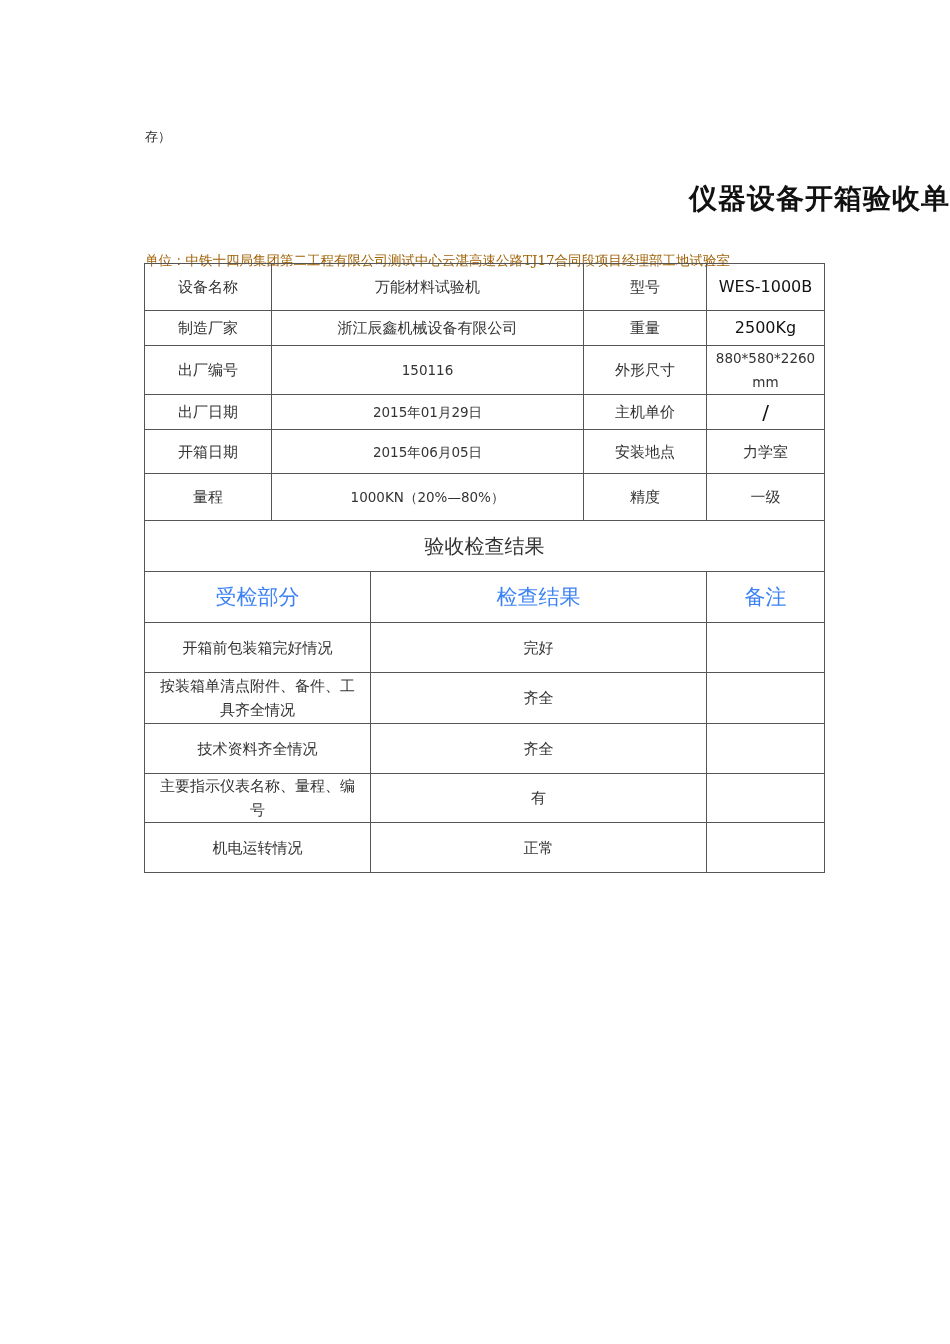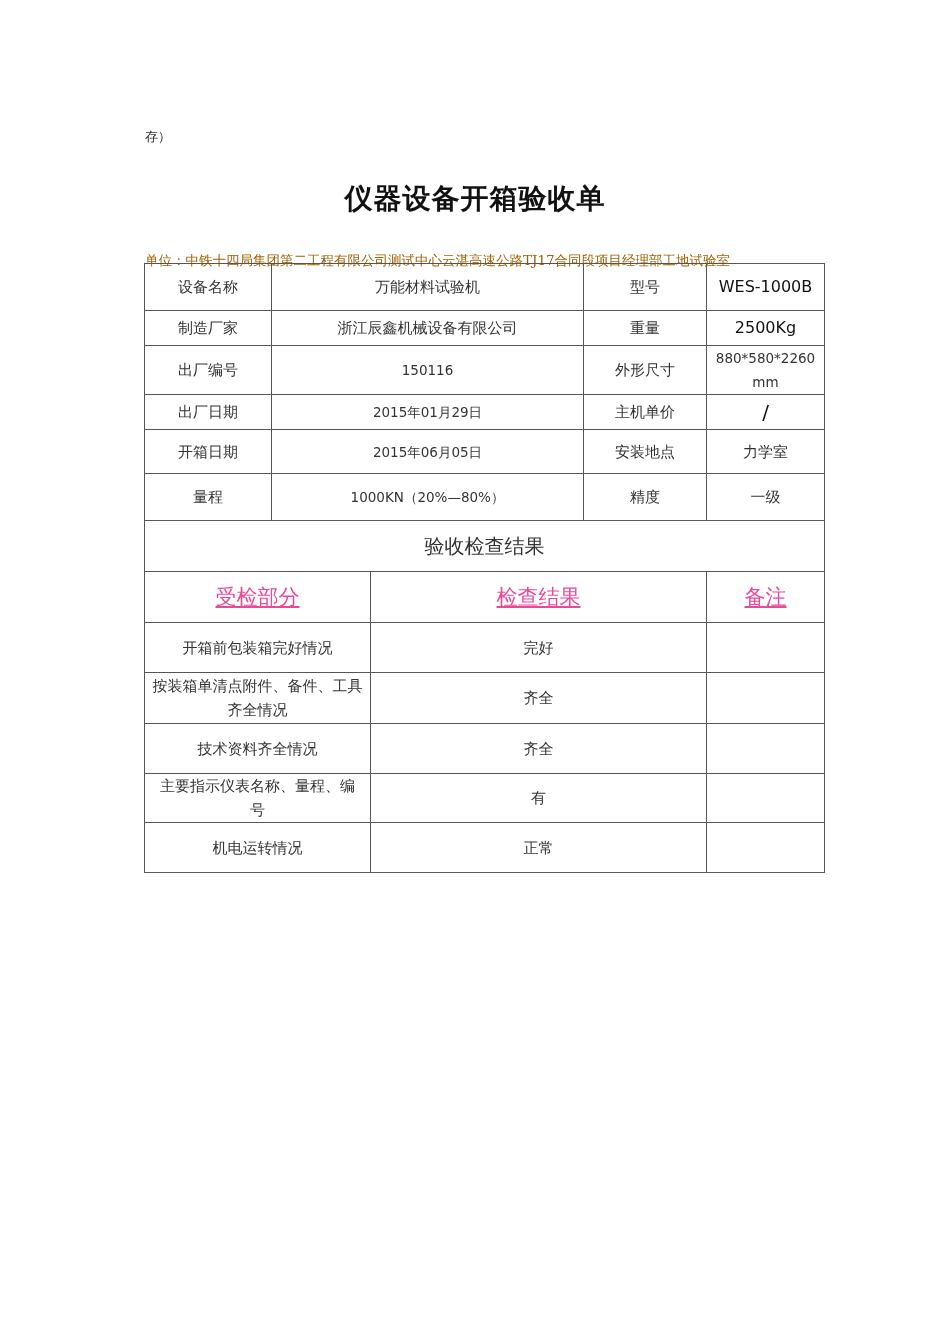--- a/index.html
+++ b/index.html
@@ -1,29 +1,29 @@
 <!DOCTYPE html>
 <html><head>
 <meta charset="utf-8">
 <style>
   html, body { margin: 0; padding: 0; background: #ffffff; }
   body { width: 950px; height: 1344px; position: relative; overflow: hidden;
          font-family: "DejaVu Serif", "Liberation Serif", serif; color: #222; }
   .abs { position: absolute; }
   .fragment { left: 145px; top: 128px; font-size: 13px; color: #333; }
-  .title { left: 0; width: 950px; top: 180px; text-align: center; font-size: 28px;
+  .title { left: 0; width: 950px; top: 180px; text-align: right; font-size: 28px;
            font-weight: bold; letter-spacing: 1px; color: #111; font-family: "DejaVu Sans", sans-serif; }
   .unit { left: 145px; top: 252px; font-size: 13.5px; color: #a16207; white-space: nowrap; }
   .sheet { left: 144px; top: 263px; width: 680px; }
   table { border-collapse: collapse; width: 680px; table-layout: fixed; }
   td { border: 1px solid #555; text-align: center; vertical-align: middle; padding: 0 4px;
        font-size: 15px; color: #333; line-height: 24px; }
   .num { font-family: "DejaVu Sans", "Liberation Sans", sans-serif; font-size: 13.5px; }
   .num-lg { font-family: "DejaVu Sans", "Liberation Sans", sans-serif; font-size: 16px; color:#111; }
-  .big { font-size: 21px; color: #ec4899; text-decoration: underline; }
+  .big { font-size: 21px; color: #3b82f6; }
   .mid { font-size: 20px; }
 </style>
 </head>
 <body>
 
 <div class="abs fragment">存）</div>
 <div class="abs title">仪器设备开箱验收单</div>
 <div class="abs unit">单位：中铁十四局集团第二工程有限公司测试中心云湛高速公路TJ17合同段项目经理部工地试验室</div>
 
 <div class="abs sheet">
@@ -81,21 +81,21 @@
         <td colspan="2" class="big">受检部分</td>
         <td colspan="2" class="big">检查结果</td>
         <td class="big">备注</td>
       </tr>
       <tr style="height:50px">
         <td colspan="2">开箱前包装箱完好情况</td>
         <td colspan="2">完好</td>
         <td></td>
       </tr>
       <tr style="height:51px">
-        <td colspan="2" style="padding:0 2px">按装箱单清点附件、备件、工具齐全情况</td>
+        <td colspan="2" style="padding:0 10px">按装箱单清点附件、备件、工具齐全情况</td>
         <td colspan="2">齐全</td>
         <td></td>
       </tr>
       <tr style="height:50px">
         <td colspan="2">技术资料齐全情况</td>
         <td colspan="2">齐全</td>
         <td></td>
       </tr>
       <tr style="height:41px">
         <td colspan="2" style="padding:0 10px">主要指示仪表名称、量程、编号</td>

